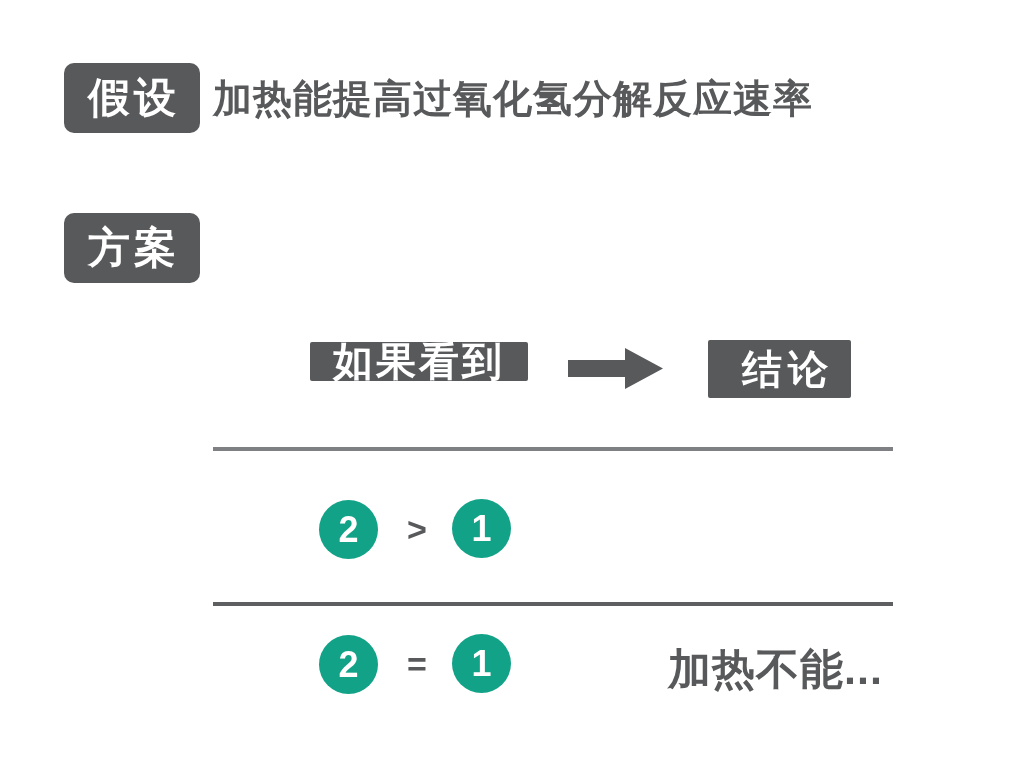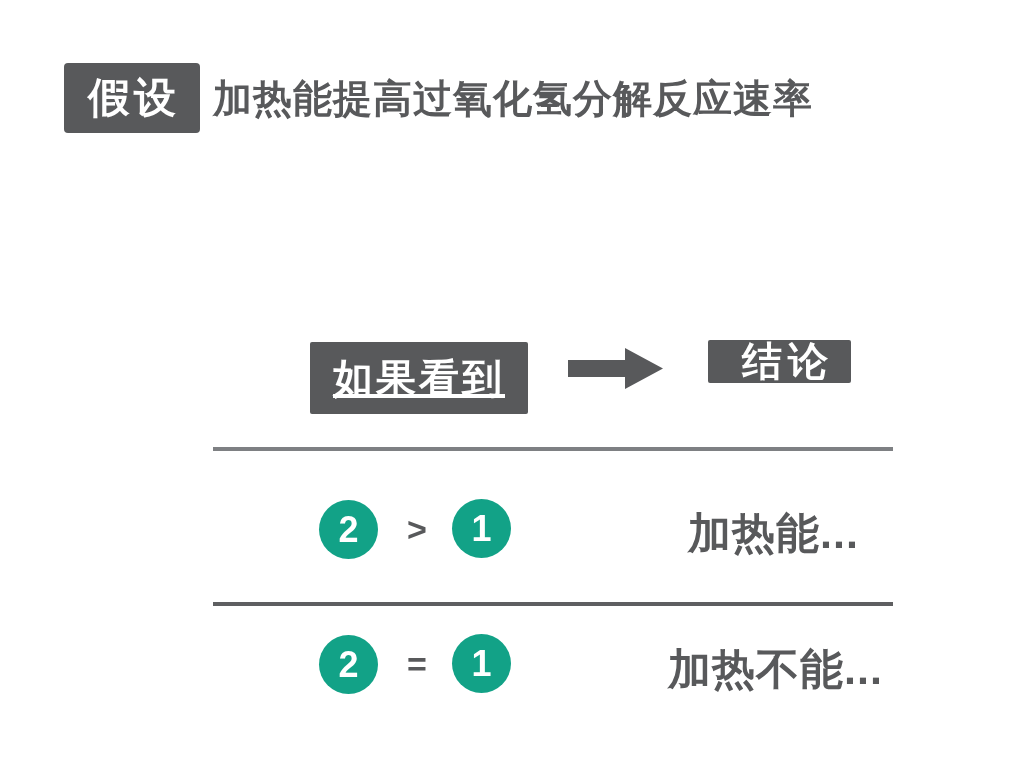--- a/index.html
+++ b/index.html
@@ -18,21 +18,21 @@
     background: #ffffff;
     overflow: hidden;
   }
   .abs { position: absolute; }
 
   
   .badge-rounded {
     width: 136px;
     height: 70px;
     background: var(--badge-bg);
-    border-radius: 4px;
+    border-radius: 10px;
     color: var(--badge-text);
     display: flex;
     align-items: center;
     justify-content: center;
     font-size: 42px;
     font-weight: bold;
     letter-spacing: 4px;
     text-indent: 4px;
   }
 
@@ -95,43 +95,45 @@
 </head>
 <body>
 
 <div class="canvas">
 
   <div class="abs badge-rounded" style="left:64px; top:63px;">
     <span>假设</span>
   </div>
   <div class="abs statement" style="left:213px; top:72px;">加热能提高过氧化氢分解反应速率</div>
 
+  <div class="abs badge-rounded" style="left:64px; top:213px;">
+    <span>方案</span>
+  </div>
 
-  <div class="abs badge-square" style="left:310px; top:342px; width:218px; height:72px; font-size:40px; letter-spacing:3px;text-decoration:underline;">
+  <div class="abs badge-square" style="left:310px; top:342px; width:218px; height:39px; font-size:40px; letter-spacing:3px;">
     <span>如果看到</span>
   </div>
 
   <svg class="abs" style="left:568px; top:348px;" width="95" height="41" viewBox="0 0 95 41" aria-hidden="true">
     <path d="M0 12 H57 V0 L95 20.5 L57 41 V29 H0 Z" fill="#58595b"></path>
   </svg>
 
-  <div class="abs badge-square" style="left:708px; top:340px; width:143px; height:43px; font-size:40px; letter-spacing:6px; text-indent:6px;padding-left:11px;">
+  <div class="abs badge-square" style="left:708px; top:340px; width:143px; height:58px; font-size:40px; letter-spacing:6px; text-indent:6px;padding-left:11px;">
     <span>结论</span>
   </div>
 
   <div class="abs divider divider-1" style="top:447px;"></div>
 
   <div class="abs circle" style="left:319px; top:500px;">
     <span>2</span>
   </div>
   <div class="abs operator" style="left:402px; top:510px;">&gt;</div>
   <div class="abs circle" style="left:452px; top:499px;">
     <span>1</span>
   </div>
-  <div class="abs conclusion-text" style="left:688px; top:505px;">加热能...</div>
 
   <div class="abs divider divider-2" style="top:602px;"></div>
 
   <div class="abs circle" style="left:319px; top:635px;">
     <span>2</span>
   </div>
   <div class="abs operator" style="left:402px; top:645px;">=</div>
   <div class="abs circle" style="left:452px; top:634px;">
     <span>1</span>
   </div>

